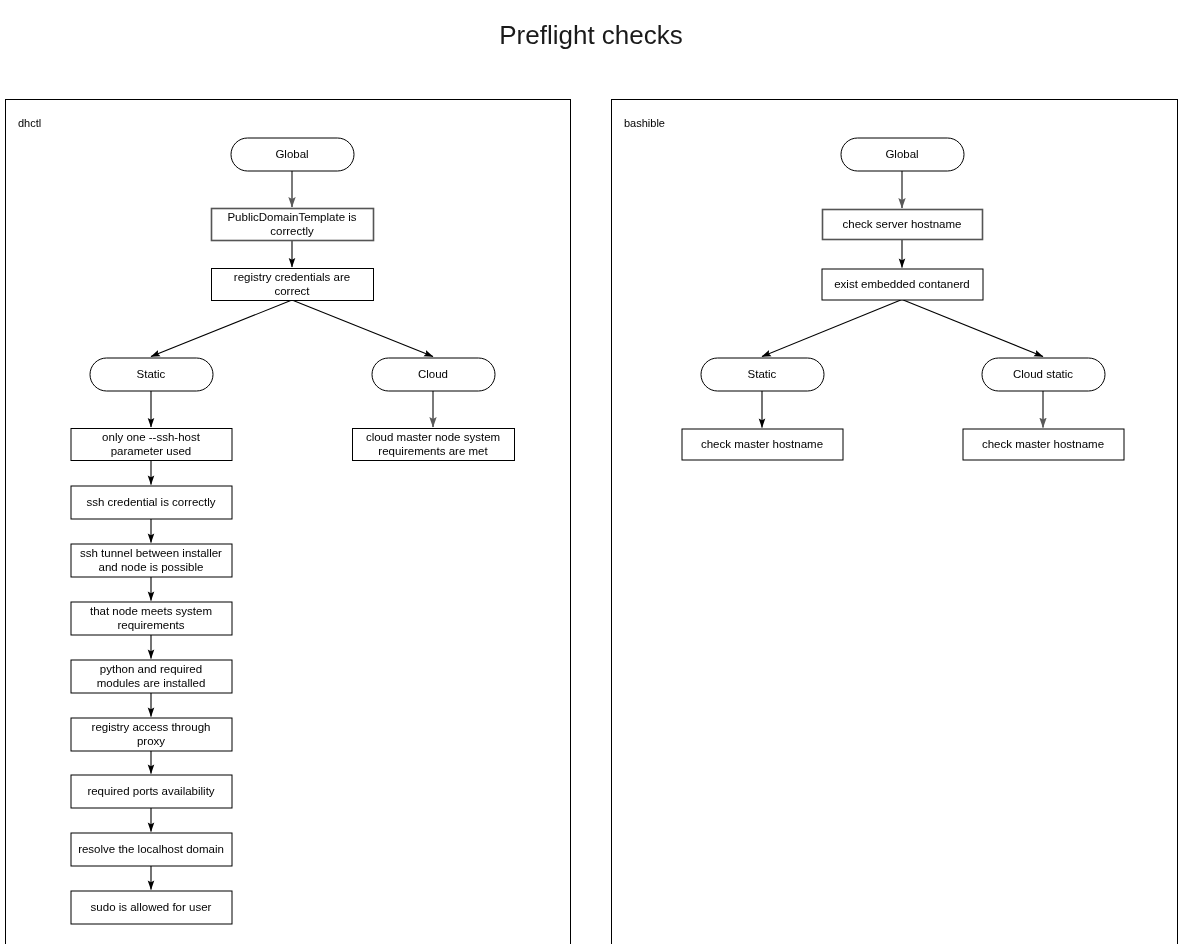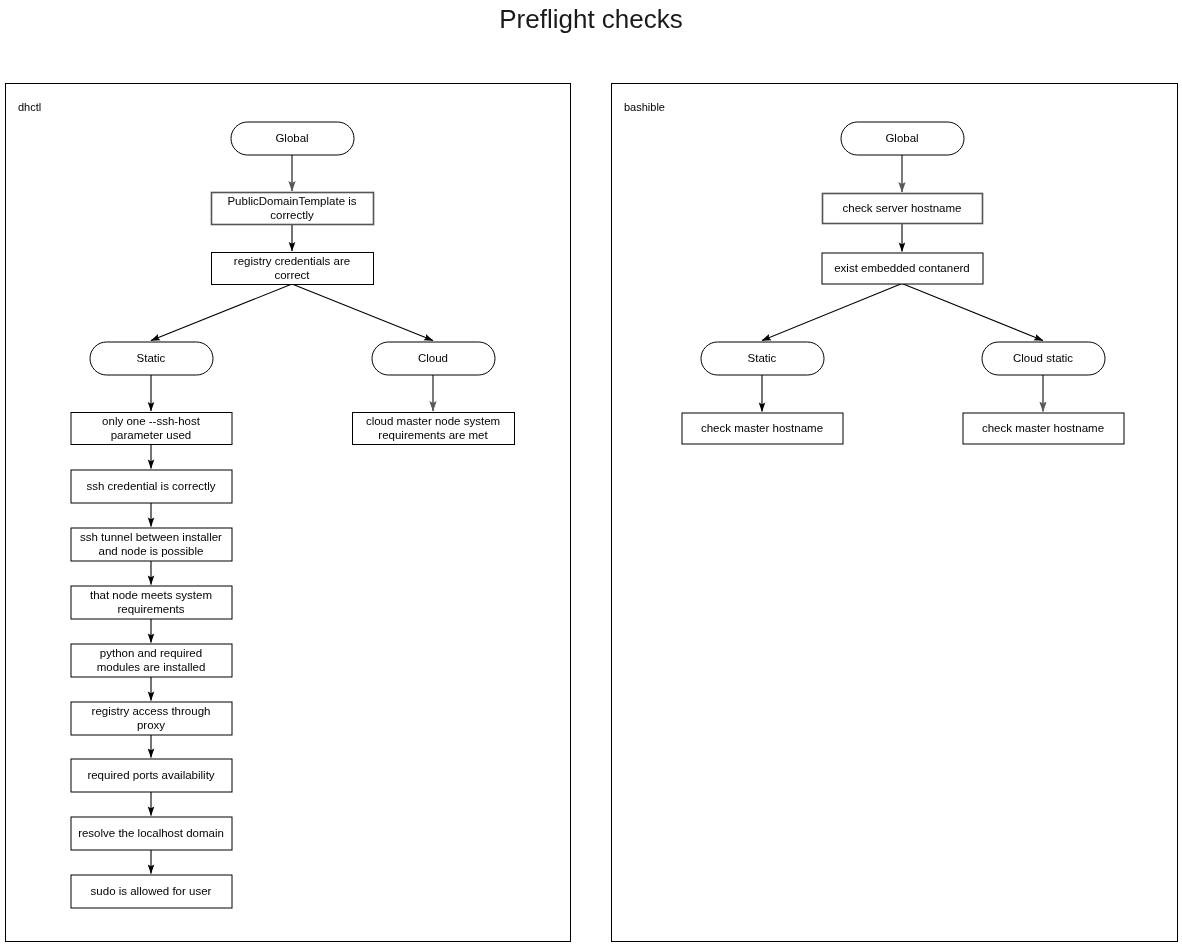--- a/index.html
+++ b/index.html
@@ -11,21 +11,21 @@
     width: 1182px;
     height: 944px;
     font-family: "Liberation Sans", sans-serif;
     color: #000000;
     overflow: hidden;
     position: relative;
   }
   #diagram-root {
     position: absolute;
     left: 0;
-    top: 0;
+    top: 16px;
     width: 1182px;
     height: 732px;
   }
   svg#canvas {
     display: block;
     width: 1182px;
     height: 944px;
   }
   .panel-rect {
     fill: #ffffff;

